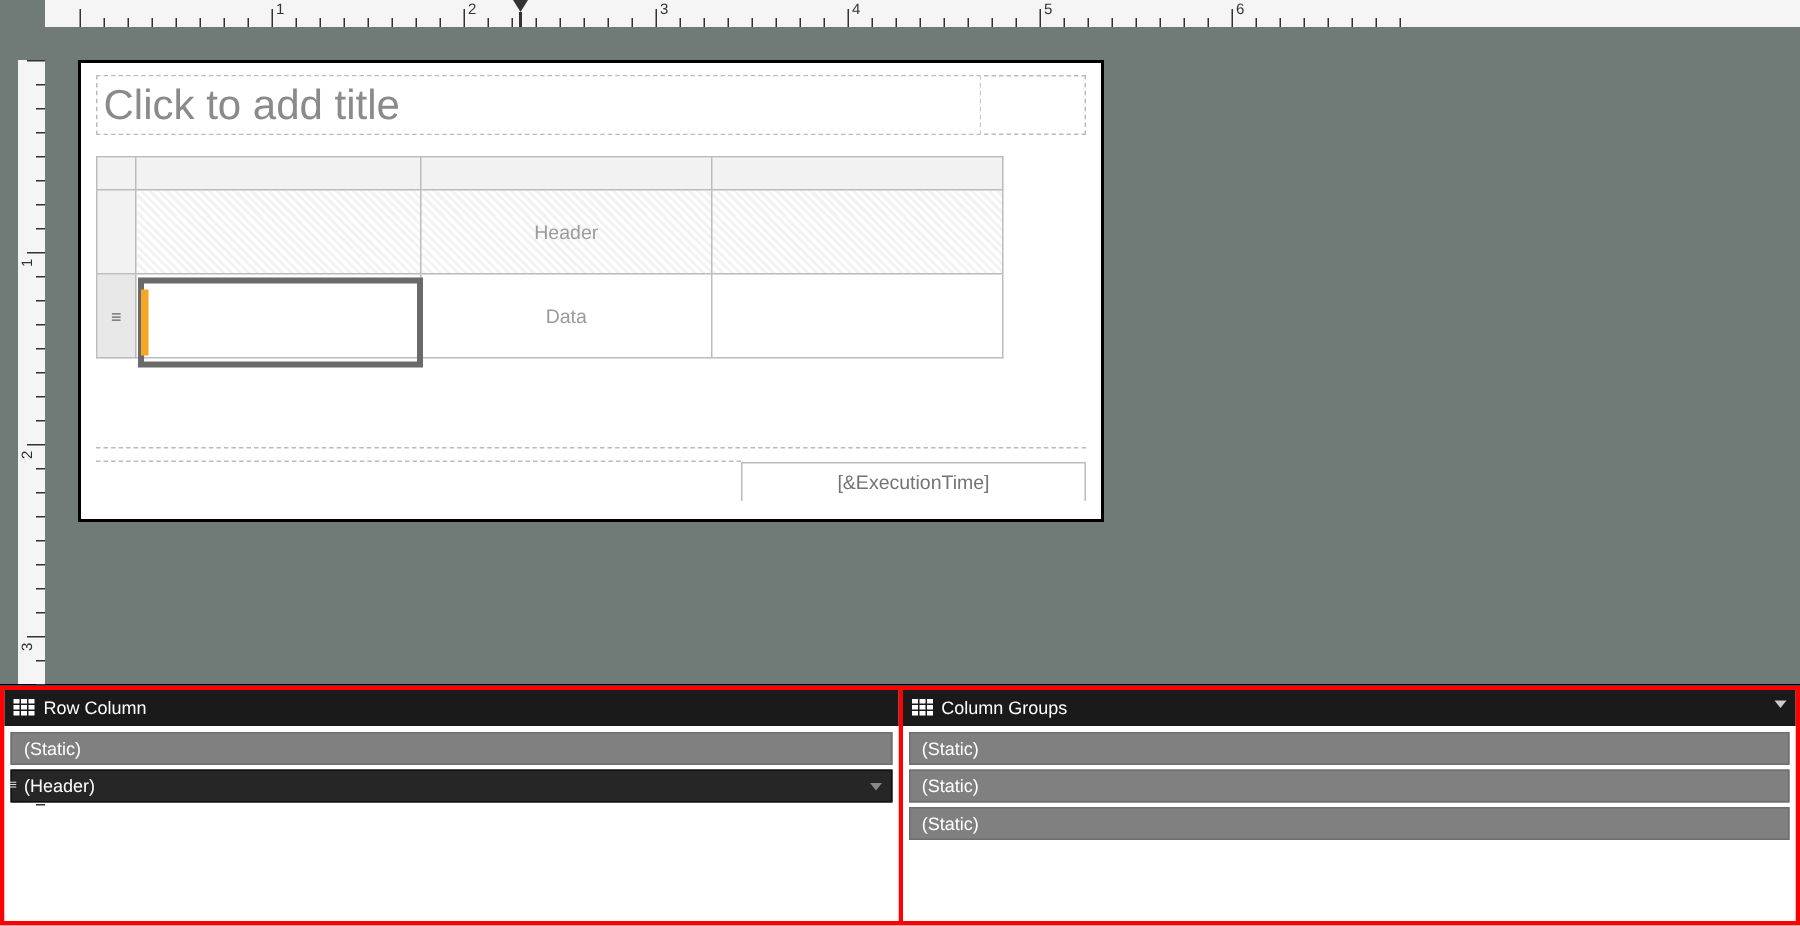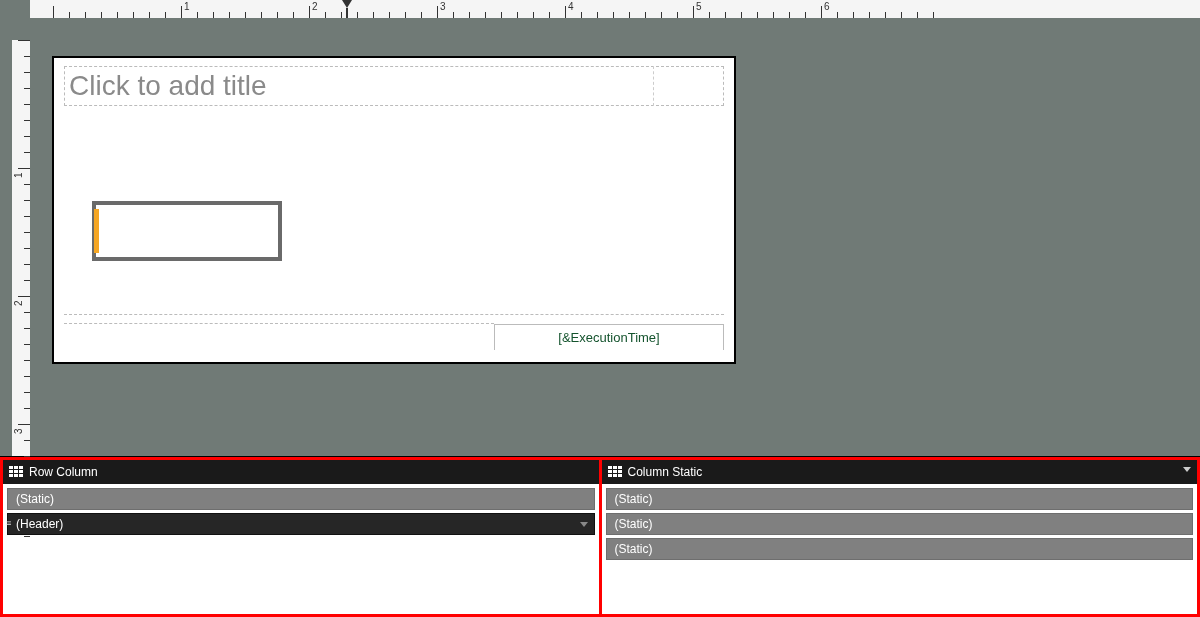--- a/index.html
+++ b/index.html
@@ -20,21 +20,21 @@
   .ruler-marker-h::after{ content:""; position:absolute; left:4px; top:8px; width:2px; height:10px; background:#333;}
 
   .ruler-v { position:absolute; left:12px; top:40px; bottom:0; width:18px; background:#f5f5f5; }
   .ruler-v-inner { position:relative; height:100%; }
   .rv-tick { position:absolute; left:0; width:18px; }
   .rv-tick .t-line { position:absolute; right:0; top:0; height:1px; background:#333; }
   .rv-tick.major .t-line { width:12px; }
   .rv-tick.minor .t-line { width:6px; }
   .rv-tick .t-lbl { position:absolute; left:1px; top:0; transform:rotate(-90deg); transform-origin:left top; font-size:10px; color:#333; }
 
-  .page { position:absolute; left:52px; top:56px; width:684px; height:308px; background:#fff; border:2px solid #000; }
+  .page { position:absolute; left:52px; top:40px; width:684px; height:308px; background:#fff; border:2px solid #000; }
 
   .title-box { position:absolute; left:10px; top:8px; right:80px; height:40px; border:1px dashed #bbb; border-right:1px dashed #ccc; display:flex; align-items:center; padding-left:4px; }
   .title-box-right { position:absolute; right:10px; top:8px; width:68px; height:40px; border:1px dashed #bbb; border-left:none;}
   .title-text { font-size:28px; color:#8a8a8a; font-weight:300; }
 
   .table { position:absolute; left:10px; top:62px; border-collapse:collapse; }
   .table td, .table th { border:1px solid #bcbcbc; height:28px; font-size:13px; color:#9a9a9a; text-align:center; font-weight:400; }
   .row-handle { width:26px; background:#f2f2f2; }
   .row-handle.sel { background:#e8e8e8; }
   .col-handle { background:#f2f2f2; height:22px !important; }
@@ -44,21 +44,21 @@
   .c1 { width:190px; }
   .c2 { width:194px; }
   .c3 { width:194px; }
 
   .selected-cell-overlay { position:absolute; left:38px; top:143px; width:190px; height:60px; border:4px solid #6a6a6a; pointer-events:none; }
   .selected-cell-overlay::before { content:""; position:absolute; left:-2px; top:4px; bottom:4px; width:5px; background:#f5a623; }
 
   .details-glyph { font-size:12px; color:#666; line-height:1; }
 
   .body-sep { position:absolute; left:10px; right:10px; top:256px; border-top:1px dashed #bbb; }
-  .footer-box { position:absolute; right:10px; bottom:12px; width:230px; height:26px; border-top:1px solid #bbb; border-left:1px solid #bbb; border-right:1px solid #bbb; display:flex; align-items:center; justify-content:center; font-size:13px; color:#14532d;}
+  .footer-box { position:absolute; right:10px; bottom:12px; width:230px; height:26px; border-top:1px solid #bbb; border-left:1px solid #bbb; border-right:1px solid #bbb; display:flex; align-items:center; justify-content:center; font-size:13px; color:#737373;}
   .footer-sep { position:absolute; left:10px; right:240px; bottom:38px; border-top:1px dashed #bbb; }
 
   
   .groups-panel { height:160px; border:3px solid #ff0000; display:flex; }
   .gp-col { flex:1; display:flex; flex-direction:column; border-right:3px solid #ff0000;}
   .gp-col:last-child { border-right:none;}
   .gp-header { height:24px; background:#1a1a1a; color:#fff; display:flex; align-items:center; padding:0 6px; font-size:12px; gap:6px; position:relative;}
   .gp-header .hdr-drop { position:absolute; right:6px; top:7px; width:0; height:0; border-left:4px solid transparent; border-right:4px solid transparent; border-top:5px solid #ccc;}
   .gp-list { flex:1; background:#fff; padding:4px; display:flex; flex-direction:column; gap:3px; }
   .gp-item { height:22px; background:#808080; color:#fff; font-size:12px; display:flex; align-items:center; padding:0 8px; border:1px solid #6e6e6e; position:relative;}
@@ -365,20 +365,42 @@
           </div>
         </div>
     </div>
 
     <div class="page">
       <div class="title-box">
         <span class="title-text">Click to add title</span>
       </div>
       <div class="title-box-right"></div>
 
+      <table class="table">
+        <tbody>
+            <tr>
+          <th class="corner"></th>
+          <th class="col-handle c1"></th>
+          <th class="col-handle c2"></th>
+          <th class="col-handle c3"></th>
+        </tr>
+        <tr class="header-row">
+          <td class="row-handle"></td>
+          <td class="c1"></td>
+          <td class="c2">Header</td>
+          <td class="c3"></td>
+        </tr>
+        <tr class="data-row">
+          <td class="row-handle sel"><span class="details-glyph">≡</span></td>
+          <td class="c1"></td>
+          <td class="c2">Data</td>
+          <td class="c3"></td>
+        </tr>
+      </tbody>
+        </table>
 
       <div class="selected-cell-overlay"></div>
 
       <div class="body-sep"></div>
       <div class="footer-sep"></div>
       <div class="footer-box">
         <span>[&amp;ExecutionTime]</span>
       </div>
     </div>
   </div>
@@ -396,21 +418,21 @@
           <div class="gp-item dark">
             <span class="drag">≡</span>
             <span>(Header)</span>
             <span class="item-drop"></span>
           </div>
         </div>
     </div>
     <div class="gp-col">
       <div class="gp-header">
         <span class="table-icon"></span>
-        <span>Column Static</span>
+        <span>Column Groups</span>
         <span class="hdr-drop"></span>
       </div>
       <div class="gp-list" id="colGroupsList">
           <div class="gp-item">
             <span>(Static)</span>
           </div>
           <div class="gp-item">
             <span>(Static)</span>
           </div>
           <div class="gp-item">

